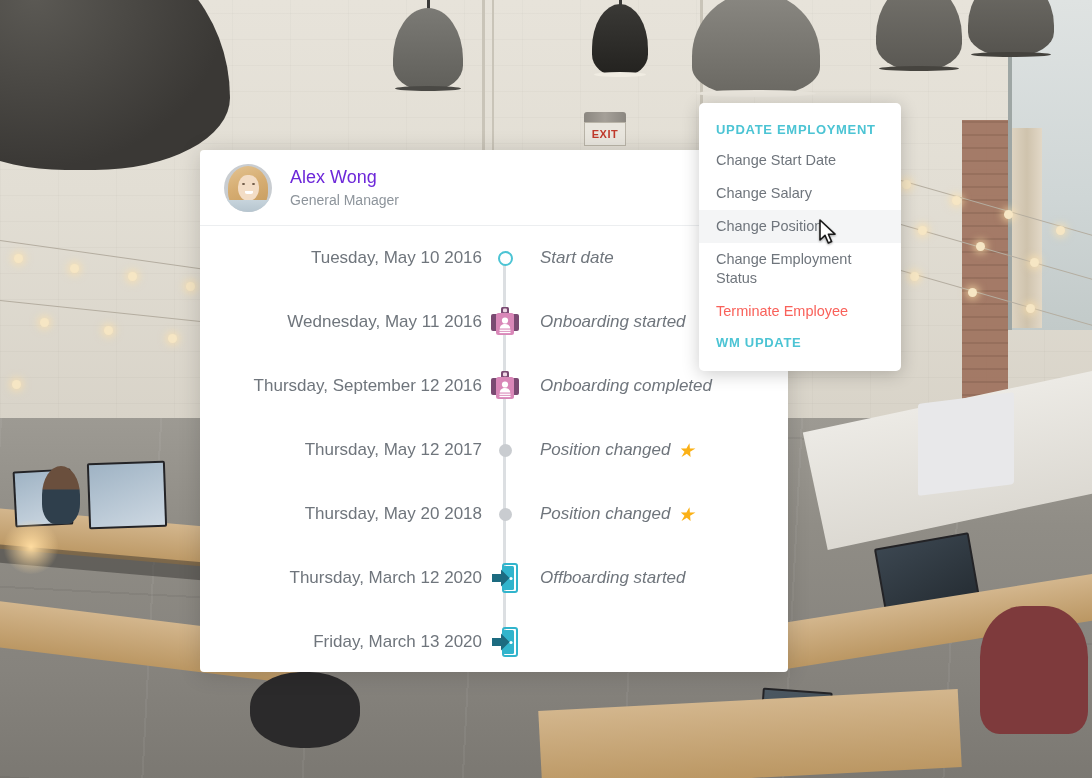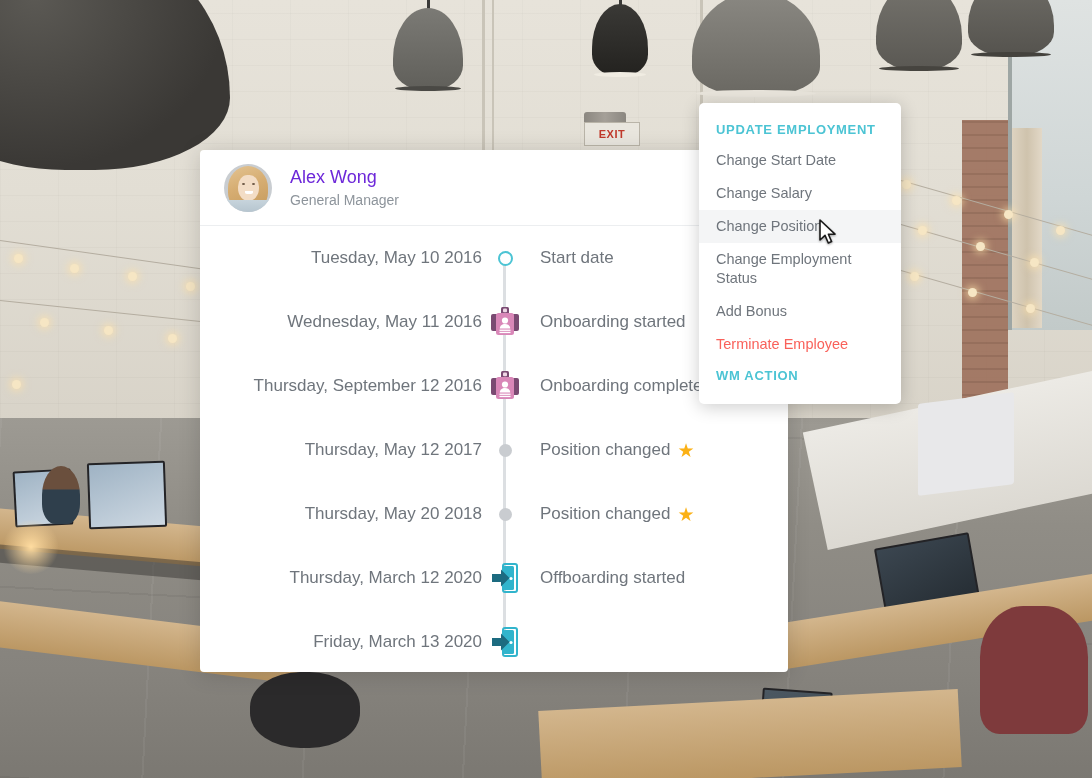--- a/index.html
+++ b/index.html
@@ -77,21 +77,21 @@
   .desk-top { position:absolute; background:linear-gradient(180deg,#d3b68d,#bb9763); }
   .white-desk{ position:absolute; background:linear-gradient(180deg,#eceae5,#dcd9d2); }
   .monitor { position:absolute; background:#232326; border-radius:2px; }
   .monitor .scr { position:absolute; inset:2px; background:linear-gradient(160deg,#9fb3c4,#cdd8e2); }
   .chair { position:absolute; background:#7e3a3c; border-radius:40% 40% 18% 18%; }
   .chair2 { position:absolute; background:#2b2a2b; border-radius:46%; }
   .imac { position:absolute; background:#e8e8ea; border-radius:3px; transform:skewY(-7deg); }
   .lampglow{ position:absolute; border-radius:50%; background:radial-gradient(circle,#ffdca0 0%, rgba(255,220,160,0) 70%); }
   .person{ position:absolute; background:#4a3b33; border-radius:50% 50% 35% 35%; }
   .exit-sign{
-    position:absolute; left:584px; top:122px; width:56px; height:24px;
+    position:absolute; left:584px; top:122px; width:42px; height:24px;
     background:#e9e6de; border:1px solid #b9b4a8;
     color:#c0392b; font-size:11px; font-weight:bold; letter-spacing:.5px;
     display:flex; align-items:center; justify-content:center;
     font-family:"Liberation Sans", sans-serif;
   }
   .exit-lights{
     position:absolute; left:584px; top:112px; width:42px; height:10px;
     background:linear-gradient(90deg,#8b8780,#a5a098,#8b8780); border-radius:3px 3px 0 0;
   }
   .string-lights{ position:absolute; }
@@ -144,21 +144,21 @@
   .row .date{
     width:282px; text-align:right; padding-right:0;
     font-size:17px; color:#6f757c; white-space:nowrap;
   }
   .row .marker{
     width:46px; display:flex; align-items:center; justify-content:center;
     position:relative; z-index:2;
   }
   .row .label{
     padding-left:12px; font-size:17px; color:#6f757c;
-    display:flex; align-items:center; gap:7px; white-space:nowrap;
+    display:flex; align-items:center; gap:7px; white-space:nowrap;font-style:italic;
   }
 
   .dot-ring{
     width:15px; height:15px; border-radius:50%;
     border:2.5px solid #4cc4d4; background:#fff;
   }
   .dot-gray{
     width:13px; height:13px; border-radius:50%;
     background:#c9ccd0;
   }
@@ -411,23 +411,22 @@
     </div>
   </div>
 
   <div class="menu">
     <div id="menu-body">
         <div class="menu-section">UPDATE EMPLOYMENT</div>
         <div class="menu-item">Change Start Date</div>
         <div class="menu-item">Change Salary</div>
         <div class="menu-item active">Change Position</div>
         <div class="menu-item">Change Employment Status</div>
-        <div class="menu-item">Add Bonus</div>
         <div class="menu-item danger">Terminate Employee</div>
-        <div class="menu-section">WM ACTION</div>
+        <div class="menu-section">WM UPDATE</div>
       </div>
   </div>
 
   <svg class="cursor" viewBox="0 0 18 27">
     <path d="M1,1 L1,21 L6,16.4 L9.3,24 L12.6,22.6 L9.4,15.2 L16,15.2 Z" fill="#ffffff" stroke="#1b1b1b" stroke-width="1.6" stroke-linejoin="round"></path>
   </svg>
 
 </div>
 
 </body></html>

